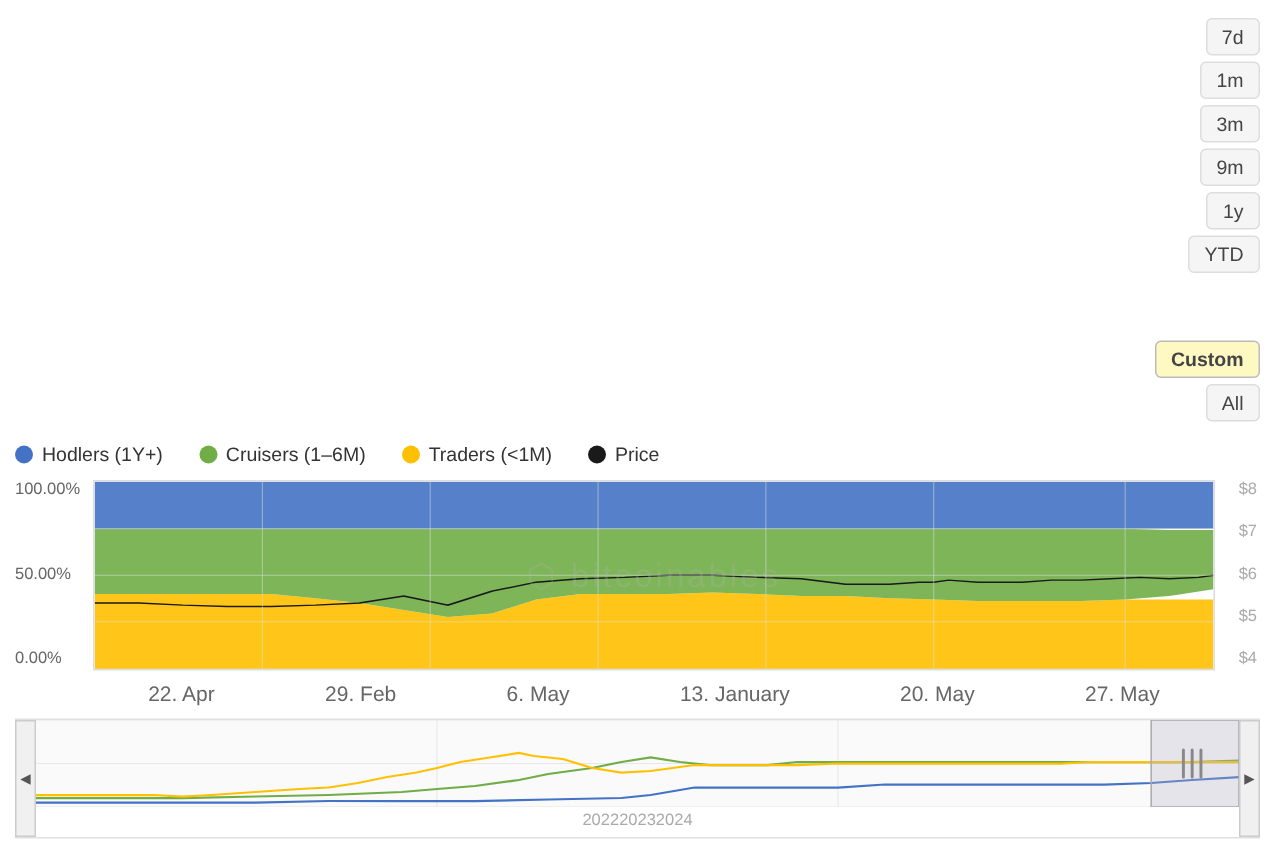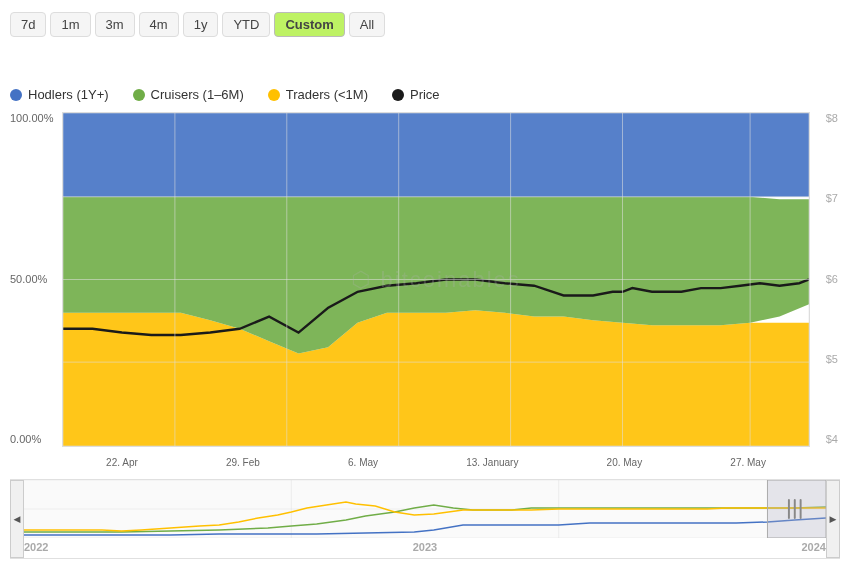--- a/index.html
+++ b/index.html
@@ -20,52 +20,53 @@
       display: flex;
       flex-direction: column;
     }
 
     
     .time-buttons {
       display: flex;
       gap: 4px;
       margin-bottom: 14px;
       align-items: flex-end;
+      flex-direction: column;
     }
 
     .time-btn {
       padding: 4px 10px;
       border: 1px solid #ddd;
       border-radius: 4px;
       background: #f5f5f5;
       cursor: pointer;
       font-size: 13px;
       color: #444;
     }
     .time-btn.active {
-      background: #bef264;
+      background: #fef9c3;
       border-color: #bbb;
       font-weight: bold;
+      margin-top: 41px;
     }
 
     
     .legend {
       display: flex;
       gap: 24px;
       margin-bottom: 10px;
       align-items: center;
     }
 
     .legend-item {
       display: flex;
       align-items: center;
       gap: 6px;
       font-size: 13px;
       color: #333;
-      margin-top: 36px;
     }
 
     .legend-dot {
       width: 12px;
       height: 12px;
       border-radius: 50%;
       flex-shrink: 0;
     }
 
     
@@ -128,21 +129,21 @@
     
     .x-axis {
       position: absolute;
       left: 52px;
       right: 30px;
       bottom: 0;
       height: 26px;
       display: flex;
       justify-content: space-around;
       align-items: center;
-      font-size: 10px;
+      font-size: 14px;
       color: #666;
     }
 
     
     .navigator-wrapper {
       height: 80px;
       position: relative;
       margin-top: 4px;
       border-top: 1px solid #e0e0e0;
       border-bottom: 1px solid #e0e0e0;
@@ -157,25 +158,24 @@
       overflow: hidden;
     }
 
     .nav-x-axis {
       position: absolute;
       left: 14px;
       right: 14px;
       bottom: 2px;
       height: 18px;
       display: flex;
-      justify-content: space-between;
+      justify-content: center;
       align-items: center;
       font-size: 11px;
       color: #aaa;
-      font-weight: bold;
     }
 
     .nav-left-btn, .nav-right-btn {
       position: absolute;
       bottom: 0;
       width: 14px;
       height: 100%;
       background: #f0f0f0;
       border: 1px solid #ccc;
       cursor: pointer;
@@ -205,21 +205,21 @@
   </style>
 </head>
 <body>
 
 <div class="container">
 
   <div class="time-buttons">
   <button class="time-btn">7d</button>
       <button class="time-btn">1m</button>
       <button class="time-btn">3m</button>
-      <button class="time-btn">4m</button>
+      <button class="time-btn">9m</button>
       <button class="time-btn">1y</button>
       <button class="time-btn">YTD</button>
       <button class="time-btn active">Custom</button>
       <button class="time-btn">All</button>
     </div>
 
   <div class="legend">
   <div class="legend-item">
         <span class="legend-dot" style="background: rgb(68, 114, 196);"></span>
         <span>Hodlers (1Y+)</span>

